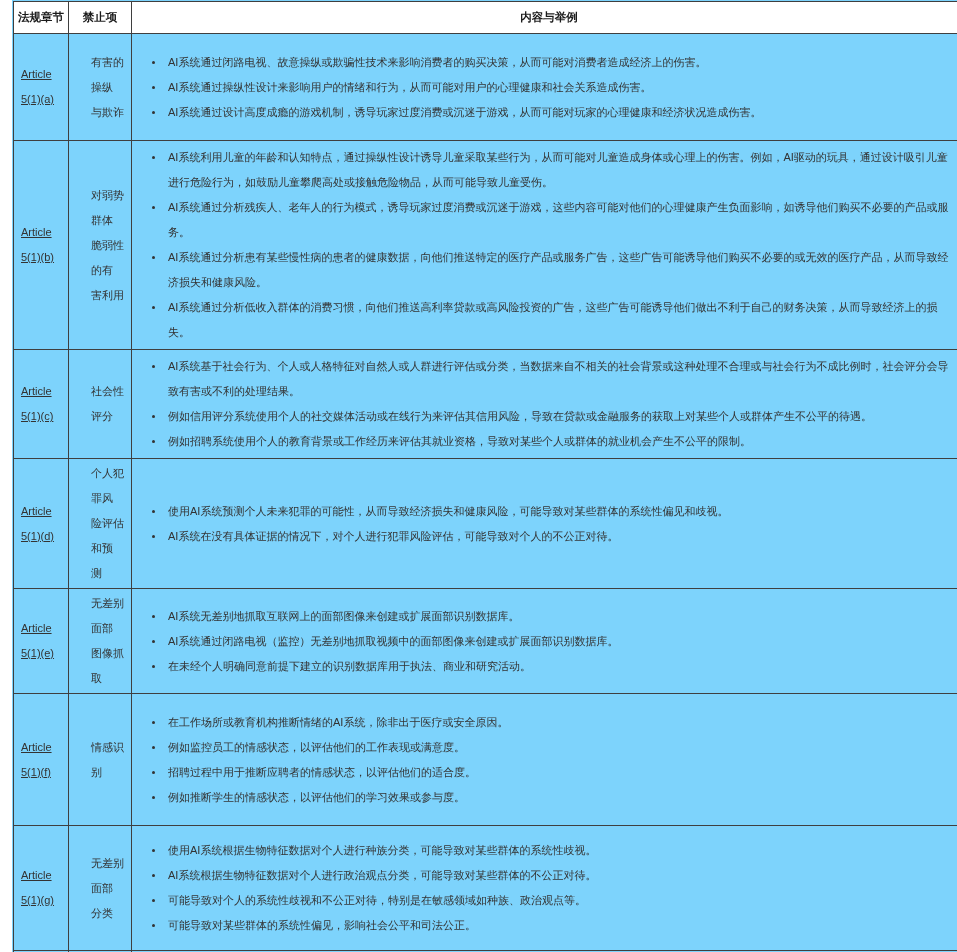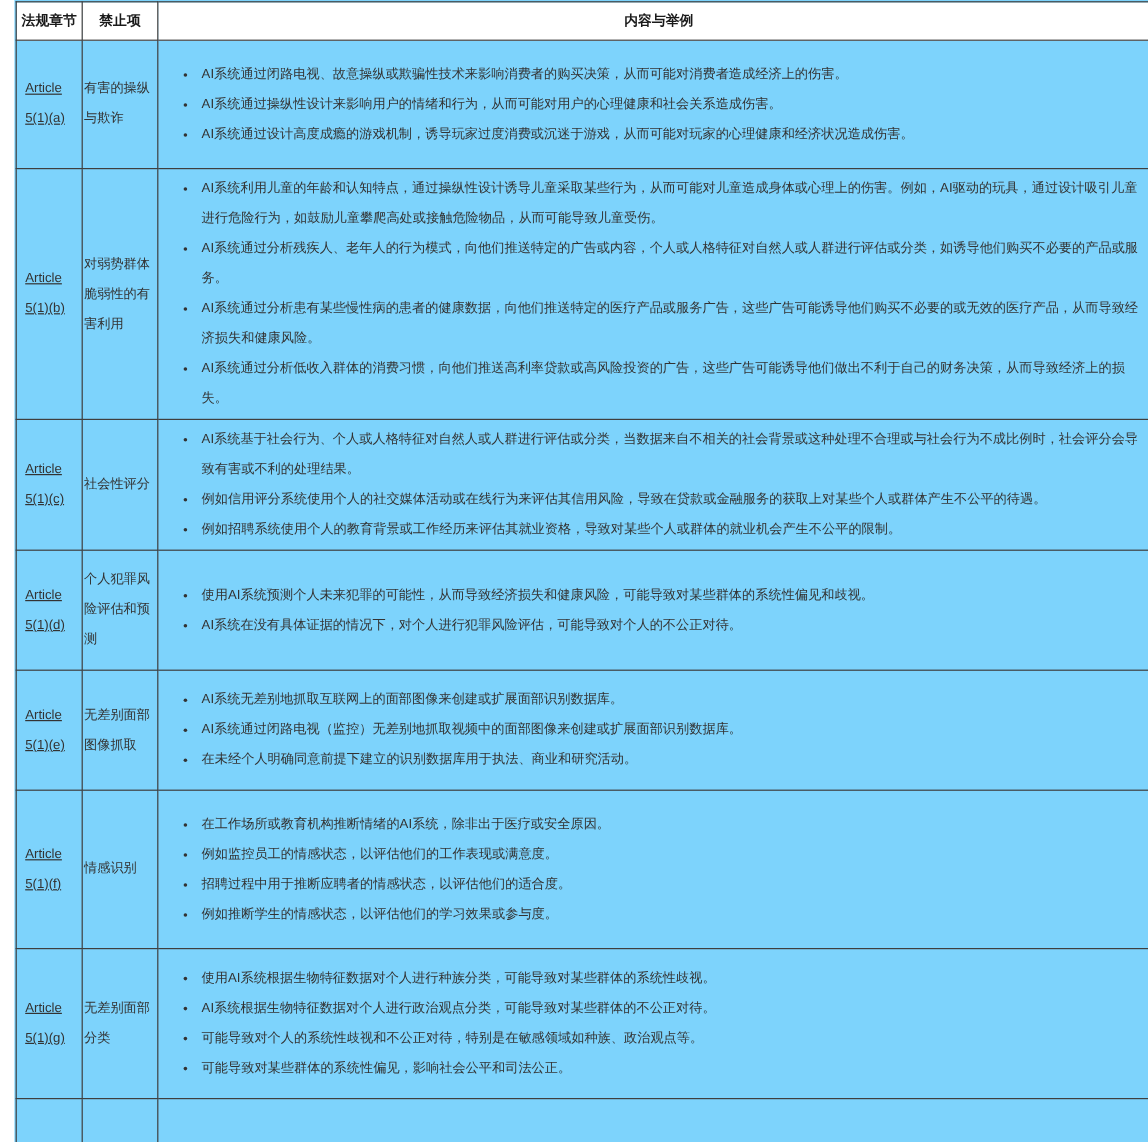--- a/index.html
+++ b/index.html
@@ -56,21 +56,21 @@
   tbody tr:nth-child(8) { height: 117px; }
 
   td.article-cell {
     padding: 2px 2px 2px 7px;
     line-height: 25px;
     white-space: pre-line;
     text-align: left;
     text-decoration: underline;
   }
   td.category-cell {
-    padding: 2px 2px 2px 1px;
+    padding: 2px 2px 2px 22px;
     line-height: 25px;
     white-space: pre-line;
     text-align: left;
   }
   td.content-cell {
     padding: 4px 14px 4px 10px;
     text-align: left;
   }
   td.content-cell ul {
     margin: 0;
@@ -119,21 +119,21 @@
   </tr>
         <tr>
     <td class="article-cell">Article
 5(1)(b)</td>
     <td class="category-cell">对弱势群体
 脆弱性的有
 害利用</td>
     <td class="content-cell">
       <ul>
               <li>AI系统利用儿童的年龄和认知特点，通过操纵性设计诱导儿童采取某些行为，从而可能对儿童造成身体或心理上的伤害。例如，AI驱动的玩具，通过设计吸引儿童进行危险行为，如鼓励儿童攀爬高处或接触危险物品，从而可能导致儿童受伤。</li>
-              <li>AI系统通过分析残疾人、老年人的行为模式，向他们推送特定的广告或内容，个人或人格特征对自然人或人群进行评估或分类，如诱导他们购买不必要的产品或服务。</li>
+              <li>AI系统通过分析残疾人、老年人的行为模式，诱导玩家过度消费或沉迷于游戏，这些内容可能对他们的心理健康产生负面影响，如诱导他们购买不必要的产品或服务。</li>
               <li>AI系统通过分析患有某些慢性病的患者的健康数据，向他们推送特定的医疗产品或服务广告，这些广告可能诱导他们购买不必要的或无效的医疗产品，从而导致经济损失和健康风险。</li>
               <li>AI系统通过分析低收入群体的消费习惯，向他们推送高利率贷款或高风险投资的广告，这些广告可能诱导他们做出不利于自己的财务决策，从而导致经济上的损失。</li>
             </ul>
     </td>
   </tr>
         <tr>
     <td class="article-cell">Article
 5(1)(c)</td>
     <td class="category-cell">社会性评分</td>
     <td class="content-cell">

